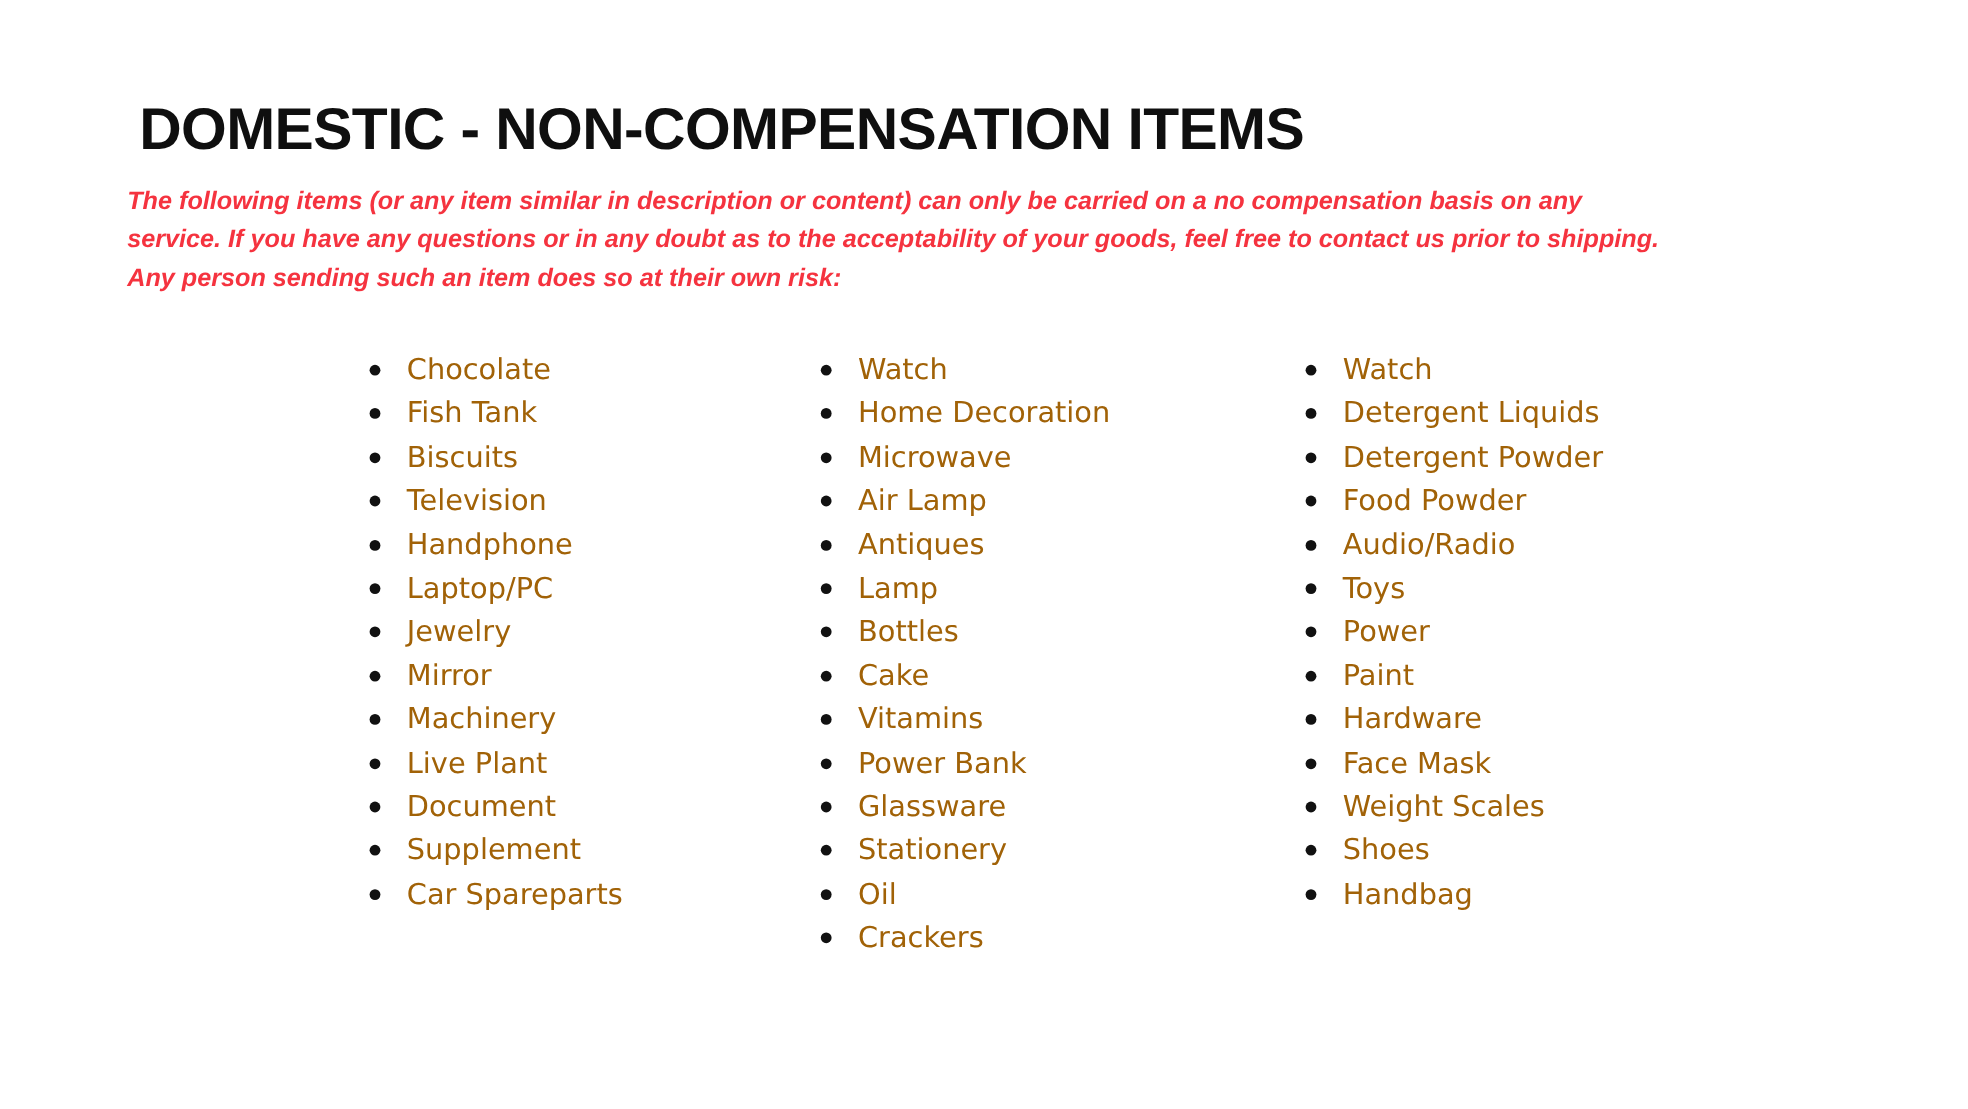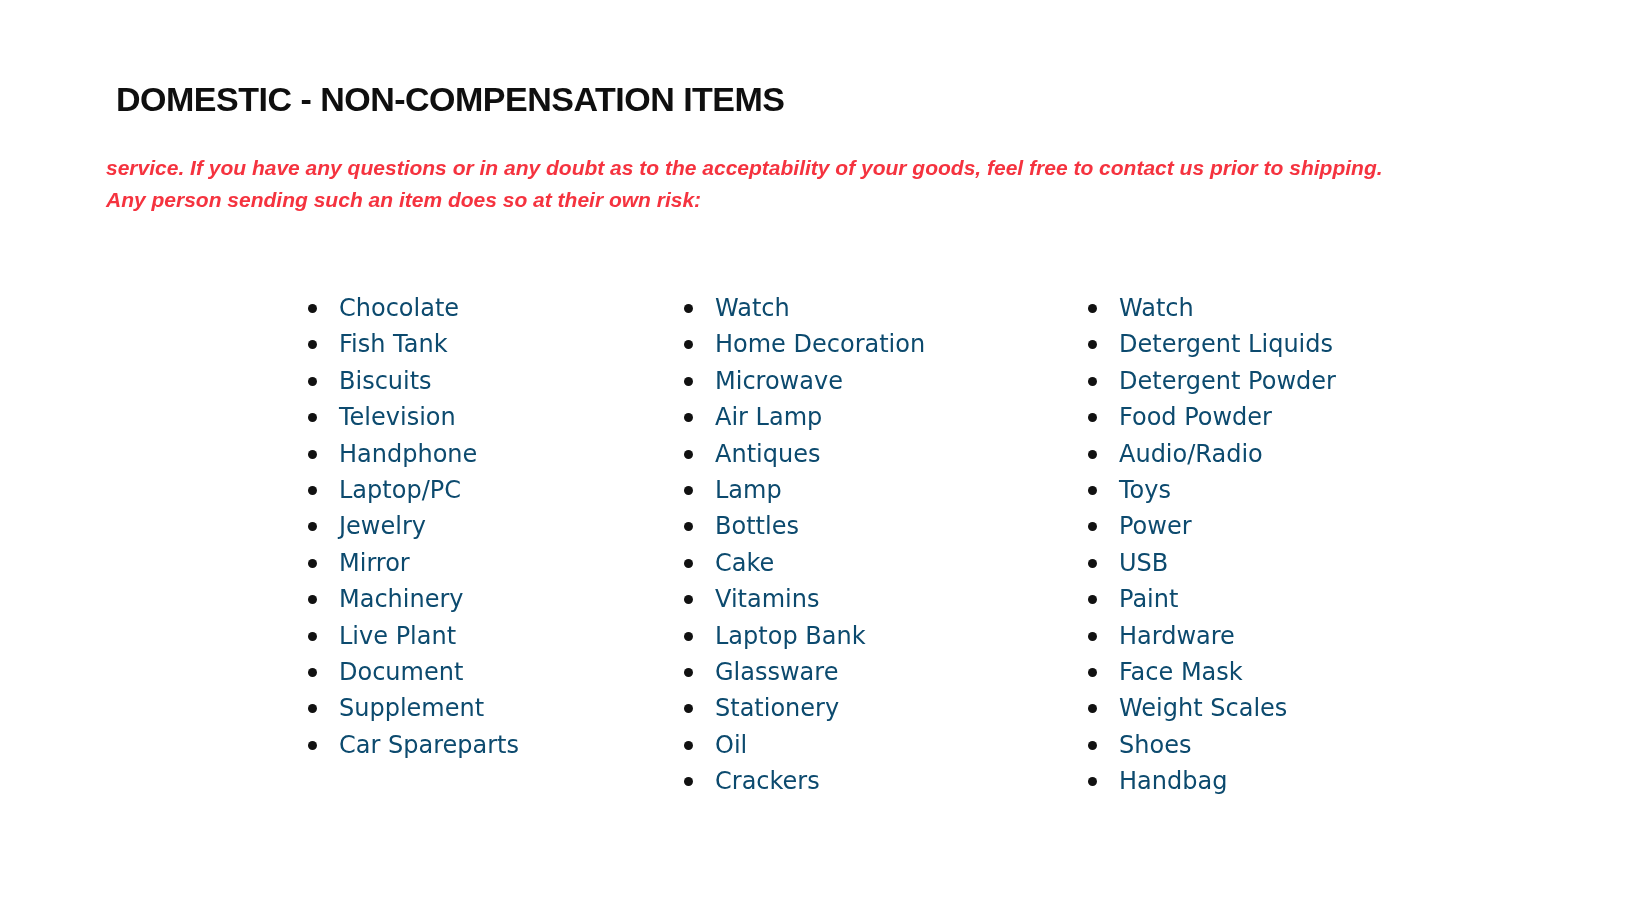--- a/index.html
+++ b/index.html
@@ -15,21 +15,21 @@
     width: 1640px;
     height: 924px;
     background: #ffffff;
   }
   .page-title {
     position: absolute;
     left: 116px;
     top: 80px;
     font-family: "Liberation Sans", sans-serif;
     font-weight: 800;
-    font-size: 34px;
+    font-size: 49px;
     letter-spacing: -0.5px;
     color: #0f0f0f;
     white-space: nowrap;
   }
   .intro {
     position: absolute;
     left: 106px;
     top: 152px;
     color: #F5333F;
     font-family: "Liberation Sans", sans-serif;
@@ -44,21 +44,21 @@
   .items-columns {
     position: absolute;
     top: 290px;
     left: 0;
     width: 1640px;
   }
   ul.item-list {
     position: absolute;
     top: 0;
     list-style: none;
-    color: #0c4a6e;
+    color: #a16207;
     font-family: "DejaVu Sans", sans-serif;
     font-size: 24px;
     line-height: 36.4px;
   }
   ul.item-list li {
     position: relative;
     padding-left: 31px;
     white-space: nowrap;
   }
   ul.item-list li::before {
@@ -76,20 +76,21 @@
   .col-3 { left: 1088px; }
 </style>
 </head>
 <body>
 
 <div class="page">
 
   <h1 class="page-title">DOMESTIC - NON-COMPENSATION ITEMS</h1>
 
   <div class="intro">
+    <div class="intro-line">The following items (or any item similar in description or content) can only be carried on a no compensation basis on any</div>
     <div class="intro-line">service. If you have any questions or in any doubt as to the acceptability of your goods, feel free to contact us prior to shipping.</div>
     <div class="intro-line">Any person sending such an item does so at their own risk:</div>
   </div>
 
   <div class="items-columns">
     <ul class="item-list col-1">
         <li>Chocolate</li>
         <li>Fish Tank</li>
         <li>Biscuits</li>
         <li>Television</li>
@@ -106,35 +107,34 @@
     <ul class="item-list col-2">
         <li>Watch</li>
         <li>Home Decoration</li>
         <li>Microwave</li>
         <li>Air Lamp</li>
         <li>Antiques</li>
         <li>Lamp</li>
         <li>Bottles</li>
         <li>Cake</li>
         <li>Vitamins</li>
-        <li>Laptop Bank</li>
+        <li>Power Bank</li>
         <li>Glassware</li>
         <li>Stationery</li>
         <li>Oil</li>
         <li>Crackers</li>
       </ul>
     <ul class="item-list col-3">
         <li>Watch</li>
         <li>Detergent Liquids</li>
         <li>Detergent Powder</li>
         <li>Food Powder</li>
         <li>Audio/Radio</li>
         <li>Toys</li>
         <li>Power</li>
-        <li>USB</li>
         <li>Paint</li>
         <li>Hardware</li>
         <li>Face Mask</li>
         <li>Weight Scales</li>
         <li>Shoes</li>
         <li>Handbag</li>
       </ul>
   </div>
 
 </div>

